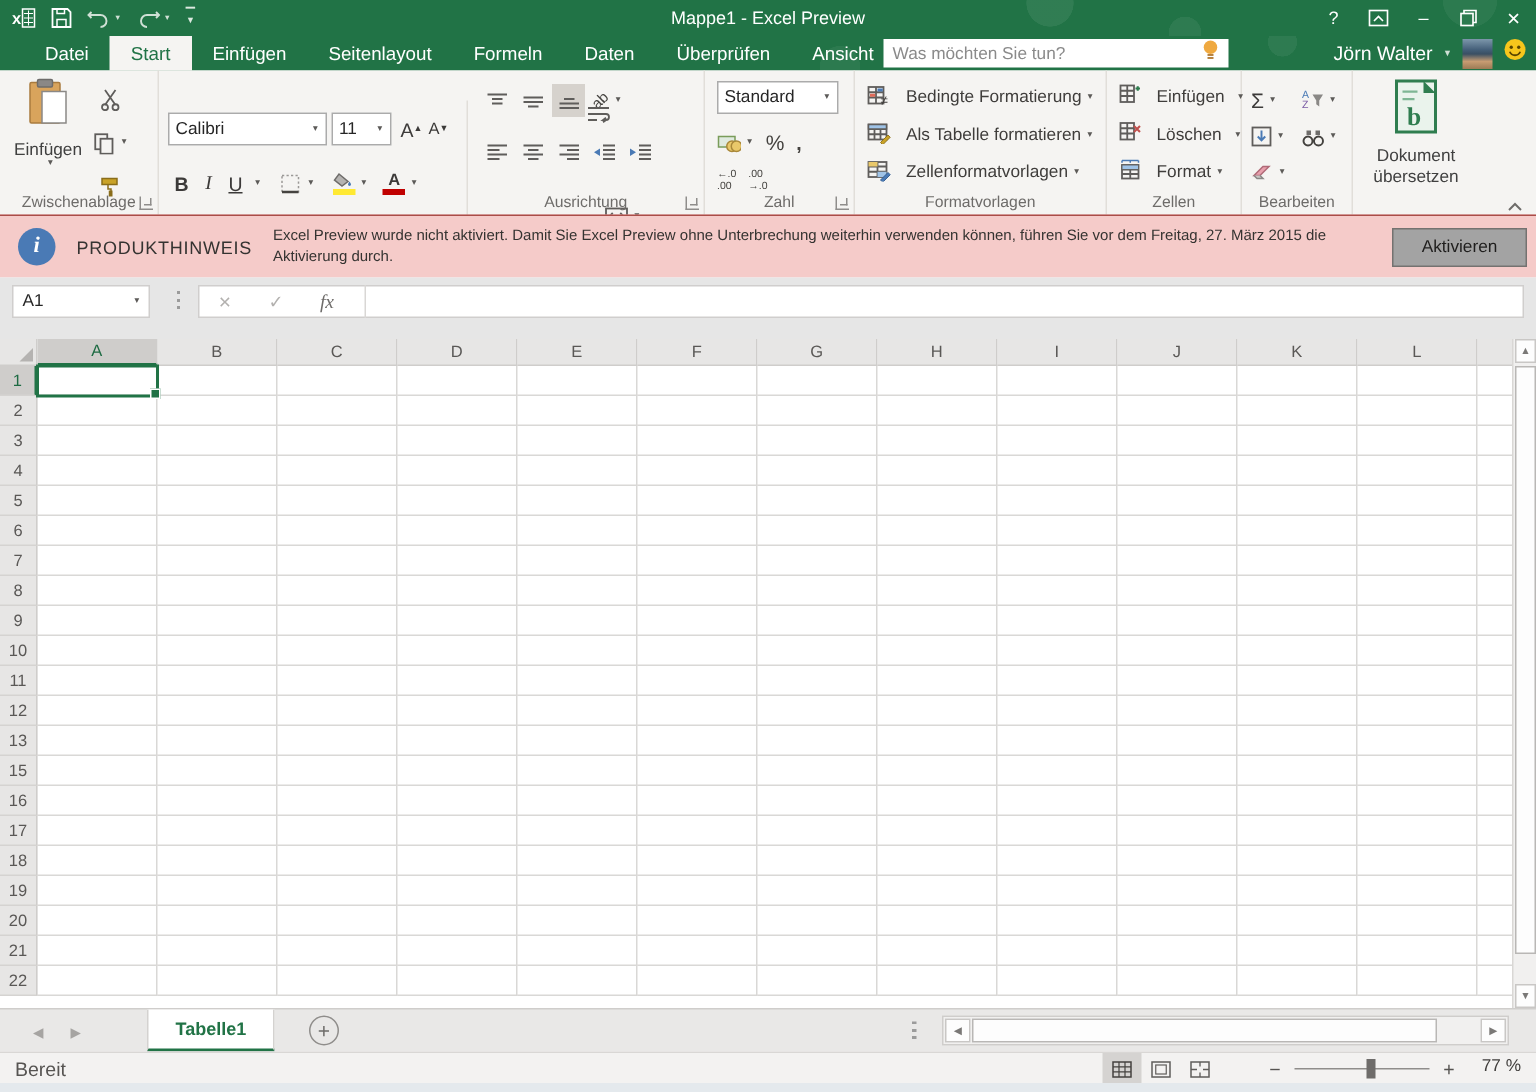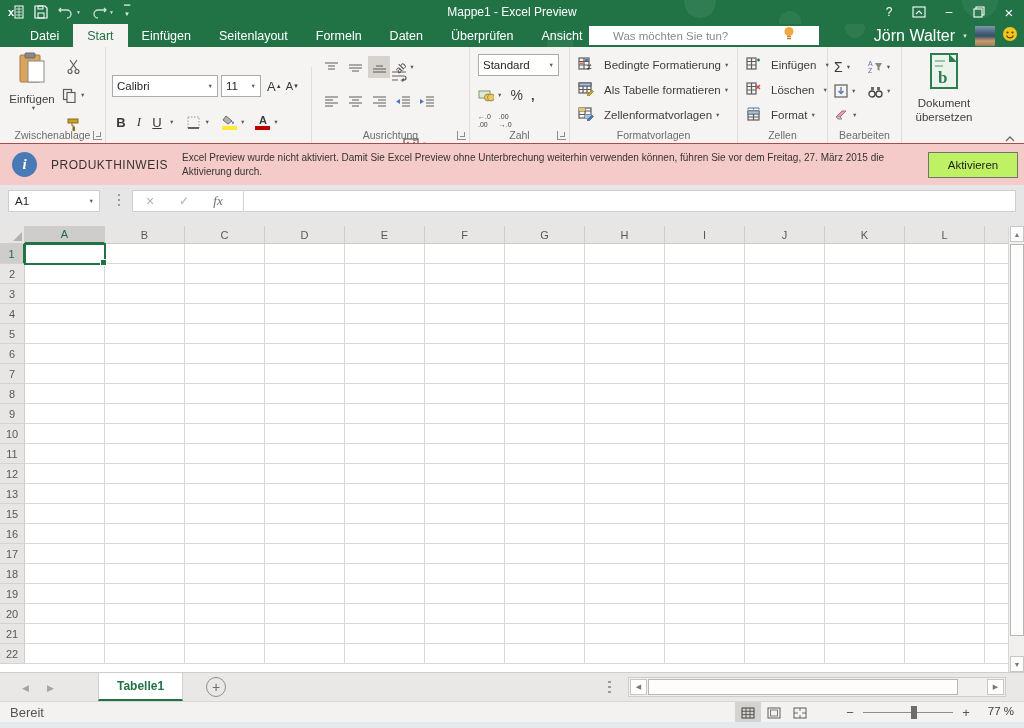--- a/index.html
+++ b/index.html
@@ -19,24 +19,24 @@
   .win-controls .wbtn { width:30px; height:24px; display:flex; align-items:center; justify-content:center; color:#fff; font-size:12px; }
   .tiny-drop { font-size:5px; margin-left:2px; color:#cfe0d5; }
 
   
   .tabrow { position:absolute; left:0; top:24px; right:0; height:23px; background:#217346;
     background-image: radial-gradient(circle 22px at 560px 20px, rgba(255,255,255,.05) 60%, transparent 61%),
                       radial-gradient(circle 16px at 855px 4px, rgba(255,255,255,.06) 60%, transparent 61%); }
   .tabstrip { display:flex; height:23px; padding-left:16px; }
   .rtab { padding:0 14px; font-size:12.5px; color:#fff; display:flex; align-items:center; height:23px; }
   .rtab.active { background:#f5f4f2; color:#217346; }
-  .tellme { position:absolute; left:589px; top:2px; width:230px; height:19px; background:#fff; display:flex; align-items:center; padding:0 24px; }
+  .tellme { position:absolute; left:589px; top:2px; width:230px; height:19px; background:#fff; display:flex; align-items:center; padding:0 6px; }
   .tellme .ph { flex:1; font-size:11.5px; color:#8a8a8a; }
   .user-cluster { position:absolute; right:6px; top:0; height:23px; display:flex; align-items:center; gap:7px; }
-  .user-name { font-size:16px; color:#fff; }
+  .user-name { font-size:13px; color:#fff; }
   .avatar { width:20px; height:20px; background:linear-gradient(180deg,#7d97ab 0%,#45607a 35%,#3a4f63 50%,#c79c72 75%,#9c7b55 100%); }
 
   
   .ribbon { position:absolute; left:0; top:47px; right:0; height:96px; background:#f5f4f2; display:flex; }
   .rgroup { position:relative; height:100%; border-right:1px solid #e1ded9; flex:none; }
   .rgroup-label { position:absolute; bottom:2px; left:0; right:0; text-align:center; font-size:10.5px; color:#6e6c6a; }
   .launcher { position:absolute; bottom:3px; right:3px; width:9px; height:9px; border-left:1px solid #8f8d8b; border-bottom:1px solid #8f8d8b; }
   .launcher:after { content:""; position:absolute; right:1px; top:1px; width:4px; height:4px; border-right:1px solid #8f8d8b; border-bottom:1px solid #8f8d8b; }
   .drop { font-size:5.5px; color:#5c5a58; margin-left:3px; }
   .ic { stroke:#5f5d5b; fill:none; stroke-width:1.2; }
@@ -81,21 +81,21 @@
   
   .translate-btn { position:absolute; left:6px; top:5px; width:72px; display:flex; flex-direction:column; align-items:center; }
   .translate-btn .l { font-size:11.5px; color:#404040; line-height:1.25; }
   .ribbon-collapse { position:absolute; right:8px; bottom:6px; width:12px; height:8px; }
 
   
   .notice { position:absolute; left:0; top:143px; right:0; height:42px; background:#f5cbc9; border-top:1px solid #aa4d48; display:flex; align-items:center; }
   .notice-icon { width:25px; height:25px; border-radius:50%; background:#4a7ab5; color:#fff; font-weight:bold; font-size:15px; display:flex; align-items:center; justify-content:center; margin:0 14px 0 12px; font-family:"Liberation Serif", serif; font-style:italic; flex:none; }
   .notice-label { font-size:12px; color:#353331; letter-spacing:.5px; margin-right:14px; flex:none; }
   .notice-text { font-size:10px; color:#353331; line-height:1.4; width:730px; }
-  .btn-activate { position:absolute; right:6px; top:8px; width:90px; height:26px; background:#bef264; border:1px solid #747270; font-size:11.5px; color:#1f1e1d; display:flex; align-items:center; justify-content:center; }
+  .btn-activate { position:absolute; right:6px; top:8px; width:90px; height:26px; background:#a3a3a3; border:1px solid #747270; font-size:11.5px; color:#1f1e1d; display:flex; align-items:center; justify-content:center; }
   .btn-activate::first-letter { text-decoration:underline; }
 
   
   .fxbar { position:absolute; left:0; top:185px; right:0; height:41px; background:#e6e6e6; }
   .namebox { position:absolute; left:8px; top:5px; width:92px; height:22px; background:#fff; border:1px solid #d0cecd; display:flex; align-items:center; font-size:11.5px; color:#262626; padding-left:6px; }
   .namebox .drop { margin-left:auto; margin-right:5px; }
   .vdots { position:absolute; left:117px; top:9px; width:3px; height:14px; background-image:repeating-linear-gradient(#9b9b9b 0 2px, transparent 2px 5px); background-size:2px 100%; background-repeat:no-repeat; background-position:center; }
   .fxstrip { position:absolute; left:132px; top:5px; right:8px; height:22px; background:#fff; border:1px solid #d0cecd; display:flex; align-items:center; }
   .fxstrip .fbtn { width:34px; text-align:center; font-size:12px; color:#b3b1af; }
   .fxstrip .fx { font-style:italic; color:#6e6c6a; font-family:"Liberation Serif", serif; font-size:13px; }

